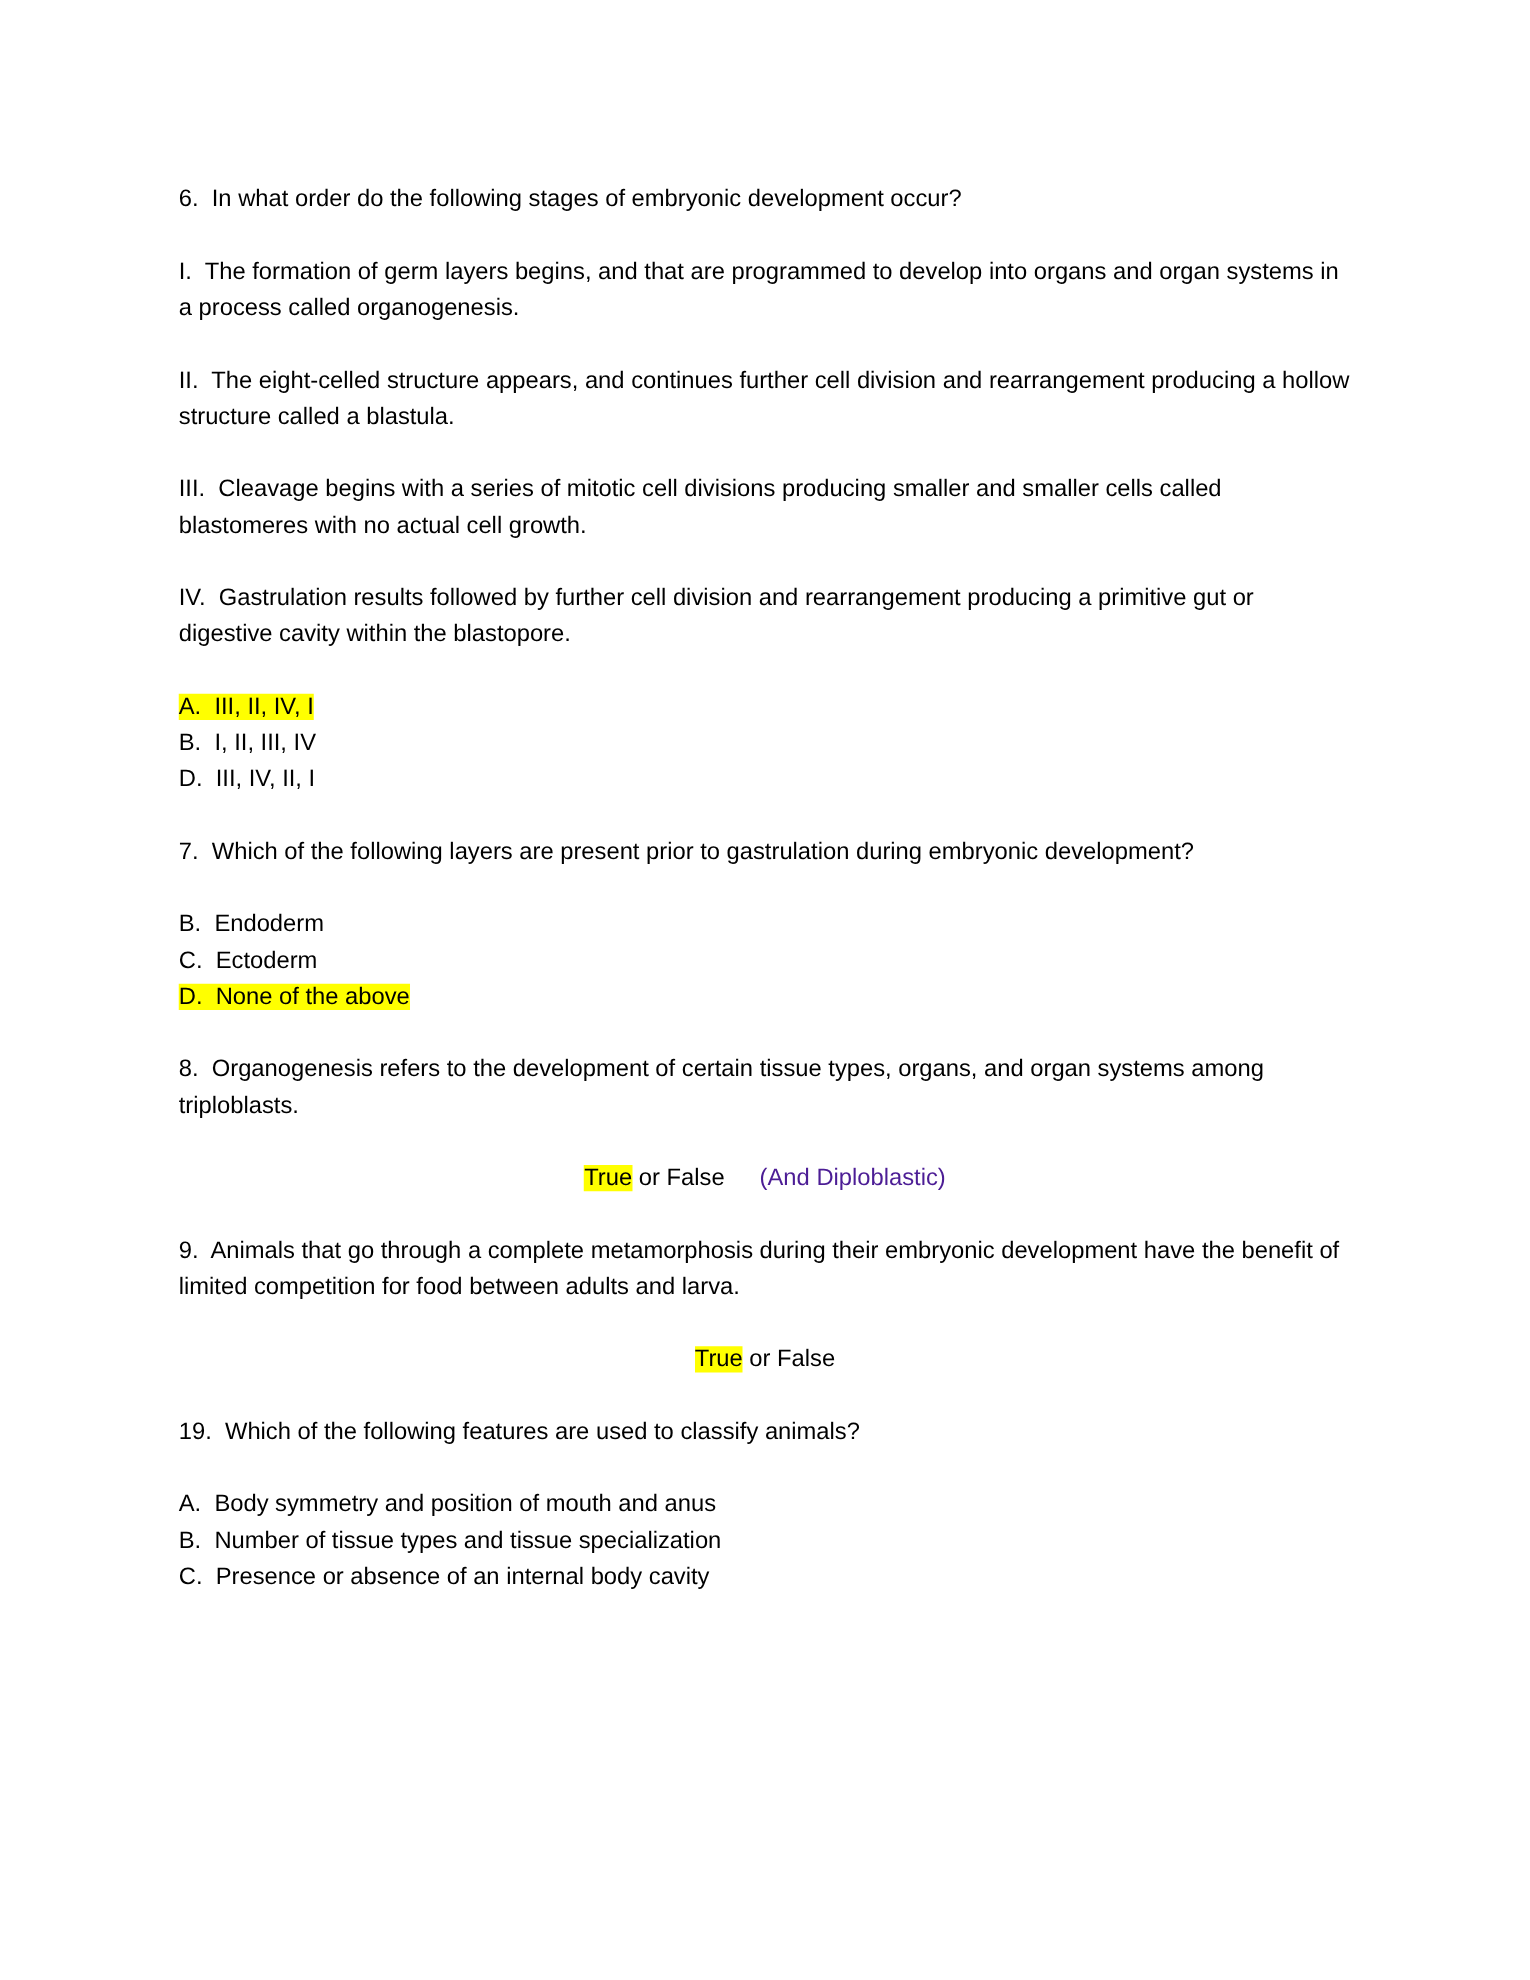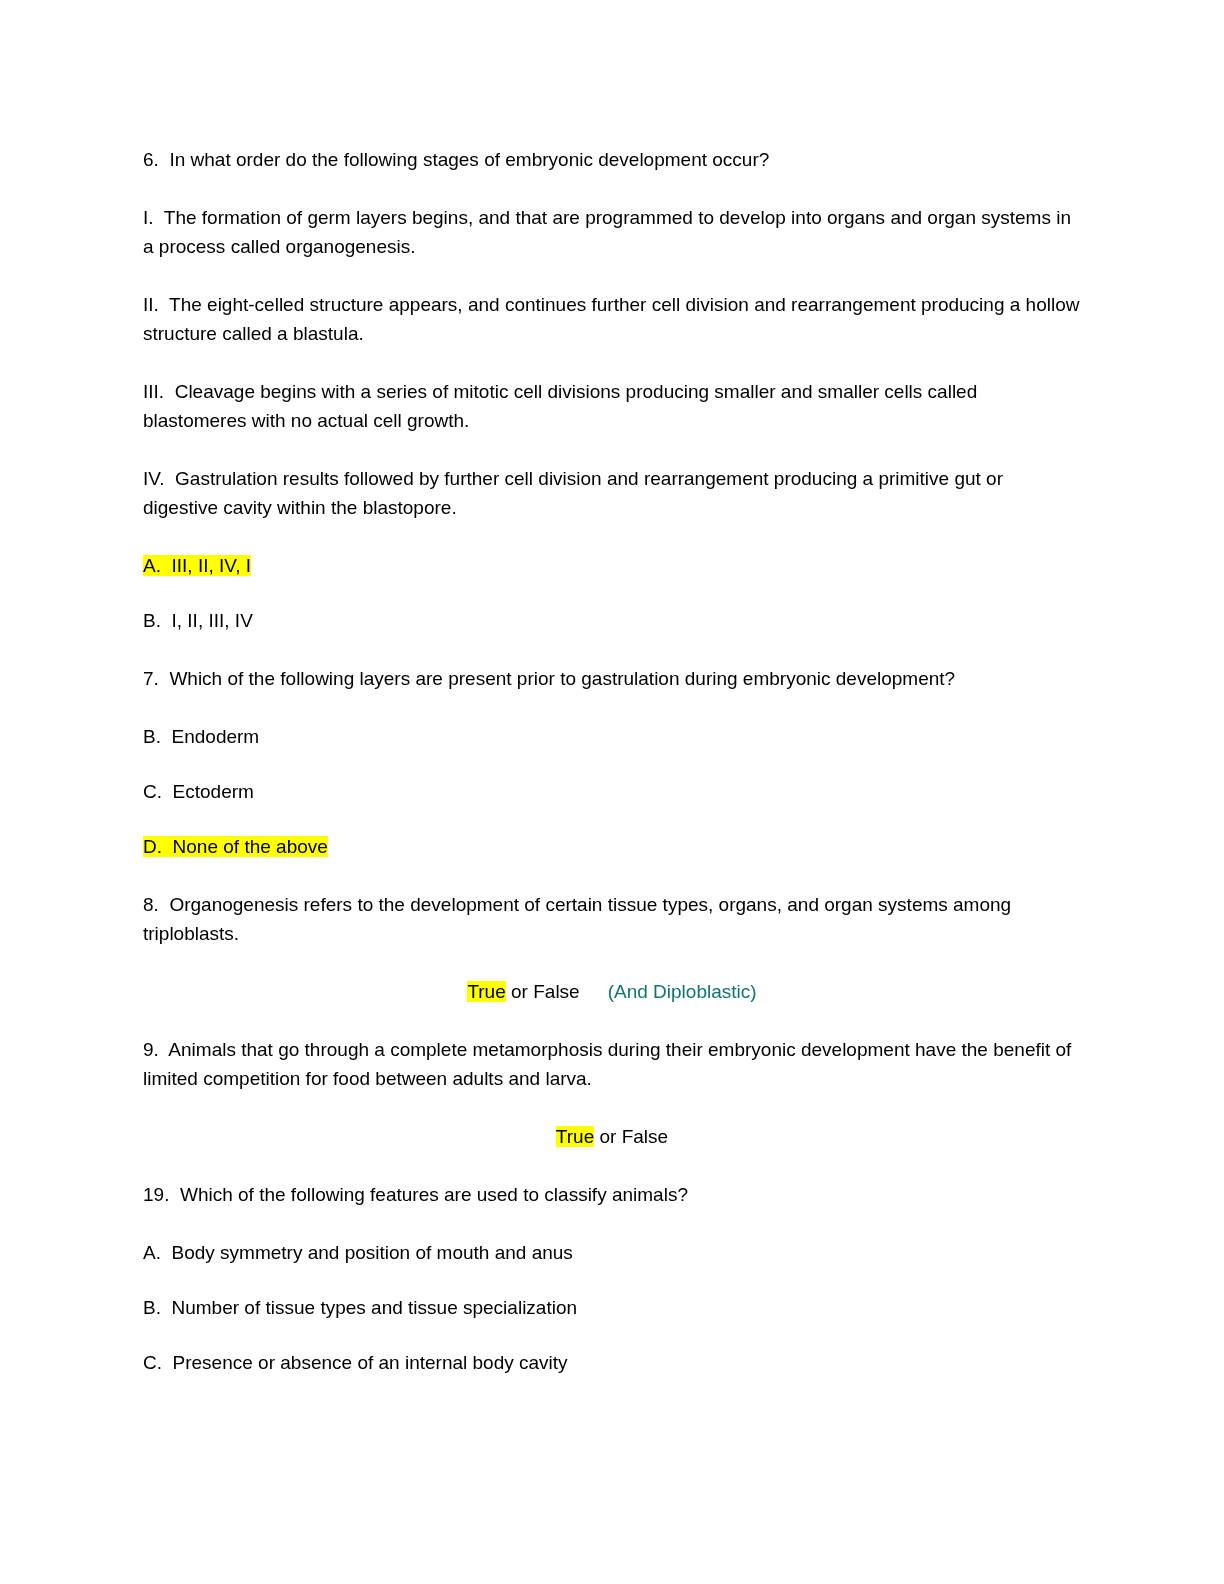--- a/index.html
+++ b/index.html
@@ -25,27 +25,26 @@
   }
   .para {
     margin: 0 0 29px 0;
     white-space: pre-wrap;
   }
   .options {
     margin: 0 0 29px 0;
   }
   .option {
     white-space: pre-wrap;
-    margin-top: 26px;
   }
   .hl {
     background: #ffff00;
   }
   .red {
-    color: #0f766e;
+    color: #4c1d95;
   }
   .center {
     text-align: center;
   }
   .annotation {
     margin-left: 28px;
   }
 </style>
 </head>
 <body>
@@ -54,20 +53,21 @@
 
   <section>
     <p class="para">6.  In what order do the following stages of embryonic development occur?</p>
     <p class="para">I.  The formation of germ layers begins, and that are programmed to develop into organs and organ systems in a process called organogenesis.</p>
     <p class="para">II.  The eight-celled structure appears, and continues further cell division and rearrangement producing a hollow structure called a blastula.</p>
     <p class="para">III.  Cleavage begins with a series of mitotic cell divisions producing smaller and smaller cells called blastomeres with no actual cell growth.</p>
     <p class="para">IV.  Gastrulation results followed by further cell division and rearrangement producing a primitive gut or digestive cavity within the blastopore.</p>
     <div class="options">
       <div class="option"><span class="hl">A.  III, II, IV, I</span></div>
       <div class="option"><span>B.  I, II, III, IV</span></div>
+      <div class="option"><span>D.  III, IV, II, I</span></div>
     </div>
   </section>
 
   <section>
     <p class="para">7.  Which of the following layers are present prior to gastrulation during embryonic development?</p>
     <div class="options">
       <div class="option"><span>B.  Endoderm</span></div>
       <div class="option"><span>C.  Ectoderm</span></div>
       <div class="option"><span class="hl">D.  None of the above</span></div>
     </div>

